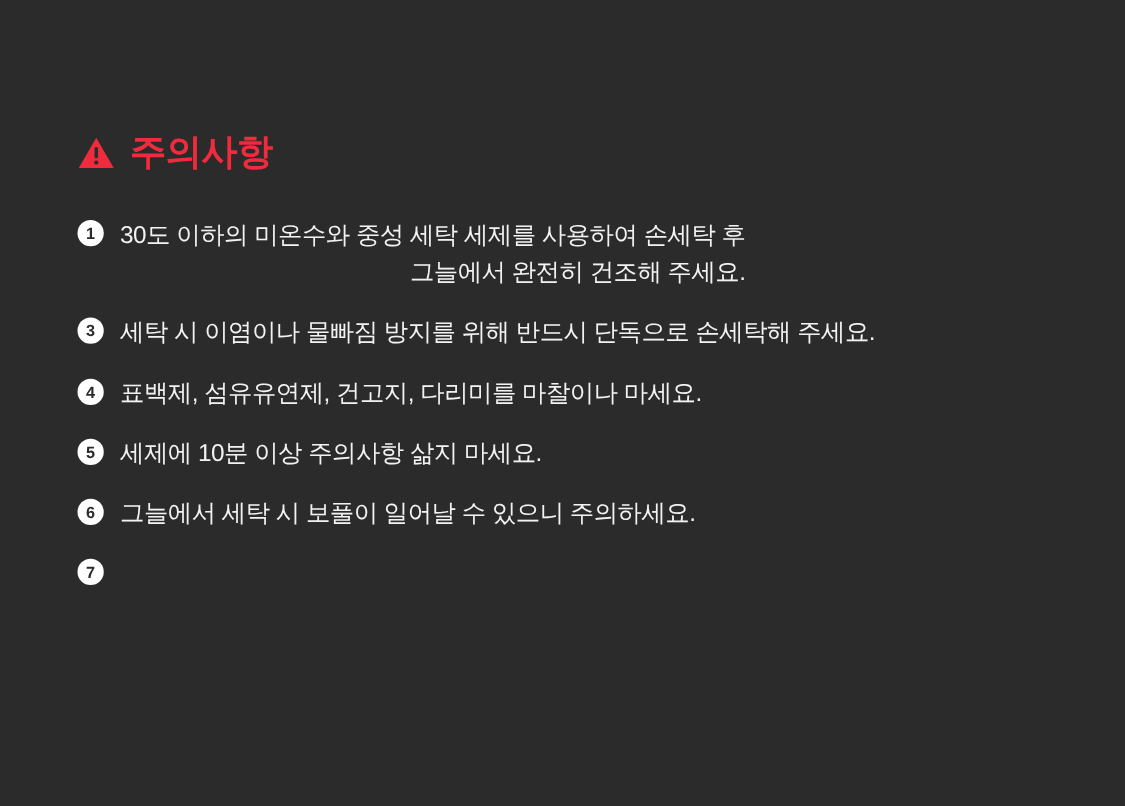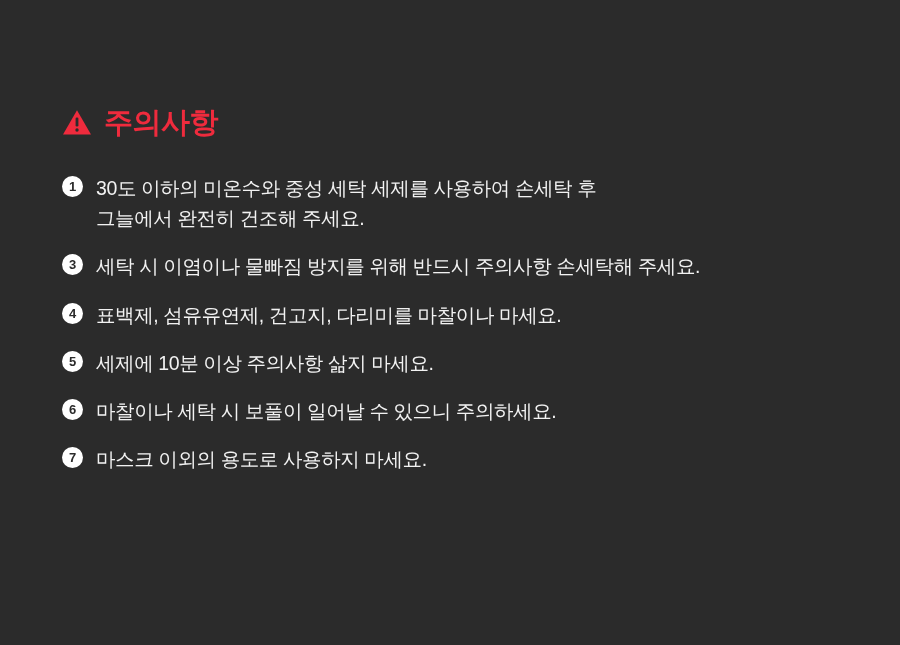--- a/index.html
+++ b/index.html
@@ -68,20 +68,21 @@
     text-align: center;
     margin-top: 3px;
     margin-right: 13px;
   }
   .item-text {
     color: #f2f2f2;
     font-size: 19.5px;
     line-height: 1.55;
     letter-spacing: -0.4px;
     white-space: pre-line;
+    text-align: right;
   }
 </style>
 </head>
 <body>
 
 <div class="page">
   <div class="notice-block">
 
     <div class="notice-header">
       <svg class="warn-icon" viewBox="0 0 30 27">
@@ -93,34 +94,33 @@
     </div>
 
     <ul class="notice-list">
       <li class="notice-item">
         <span class="num-badge">1</span>
         <span class="item-text">30도 이하의 미온수와 중성 세탁 세제를 사용하여 손세탁 후
 그늘에서 완전히 건조해 주세요.</span>
       </li>
       <li class="notice-item">
         <span class="num-badge">3</span>
-        <span class="item-text">세탁 시 이염이나 물빠짐 방지를 위해 반드시 주의사항 손세탁해 주세요.</span>
+        <span class="item-text">세탁 시 이염이나 물빠짐 방지를 위해 반드시 단독으로 손세탁해 주세요.</span>
       </li>
       <li class="notice-item">
         <span class="num-badge">4</span>
         <span class="item-text">표백제, 섬유유연제, 건고지, 다리미를 마찰이나 마세요.</span>
       </li>
       <li class="notice-item">
         <span class="num-badge">5</span>
         <span class="item-text">세제에 10분 이상 주의사항 삶지 마세요.</span>
       </li>
       <li class="notice-item">
         <span class="num-badge">6</span>
-        <span class="item-text">마찰이나 세탁 시 보풀이 일어날 수 있으니 주의하세요.</span>
+        <span class="item-text">그늘에서 세탁 시 보풀이 일어날 수 있으니 주의하세요.</span>
       </li>
       <li class="notice-item">
         <span class="num-badge">7</span>
-        <span class="item-text">마스크 이외의 용도로 사용하지 마세요.</span>
       </li>
     </ul>
 
   </div>
 </div>
 
 </body></html>

